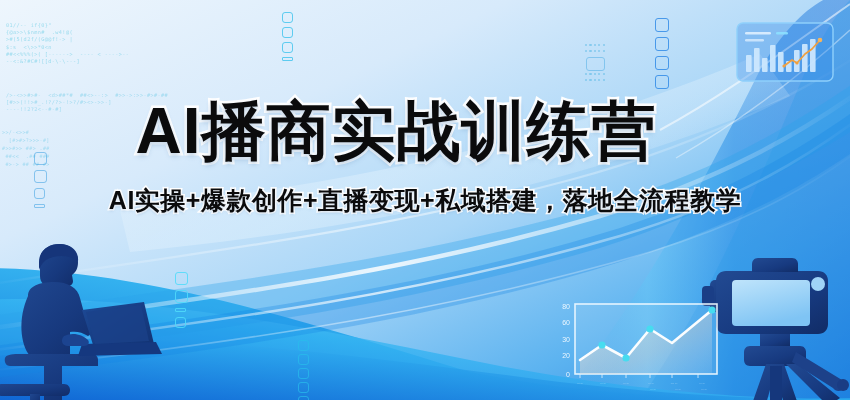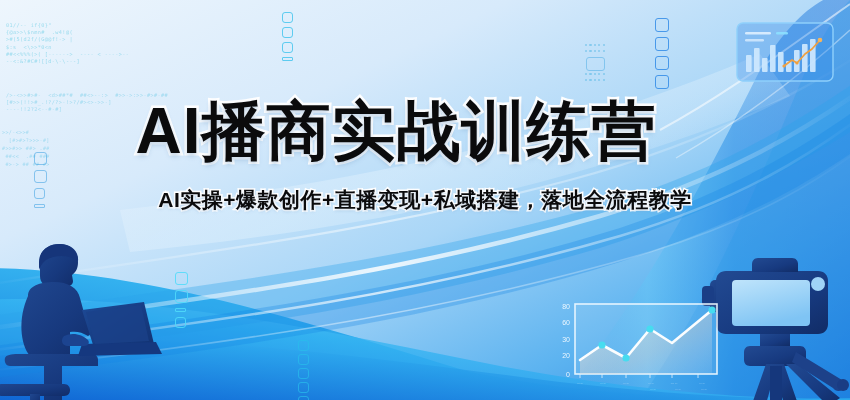--- a/index.html
+++ b/index.html
@@ -63,21 +63,21 @@
     font-size:64px;font-weight:bold;line-height:70px;
     color:#0b0b0c;letter-spacing:1px;
     -webkit-text-stroke:5px #ffffff;
     paint-order:stroke fill;
     text-shadow:0 3px 5px rgba(120,160,200,.45);
     white-space:nowrap;
     margin-left:40px;
   }
   .subline{
     position:absolute;left:0;top:186px;width:850px;text-align:center;
-    font-size:21px;font-weight:bold;line-height:28px;
+    font-size:25px;font-weight:bold;line-height:28px;
     color:#0b0b0c;letter-spacing:.5px;
     -webkit-text-stroke:3px #ffffff;
     paint-order:stroke fill;
     text-shadow:0 2px 3px rgba(120,160,200,.35);
     white-space:nowrap;
   }
 
   
   .person{position:absolute;left:-4px;top:244px;width:170px;height:160px;}
   .camera{position:absolute;left:700px;top:238px;width:152px;height:166px;}

